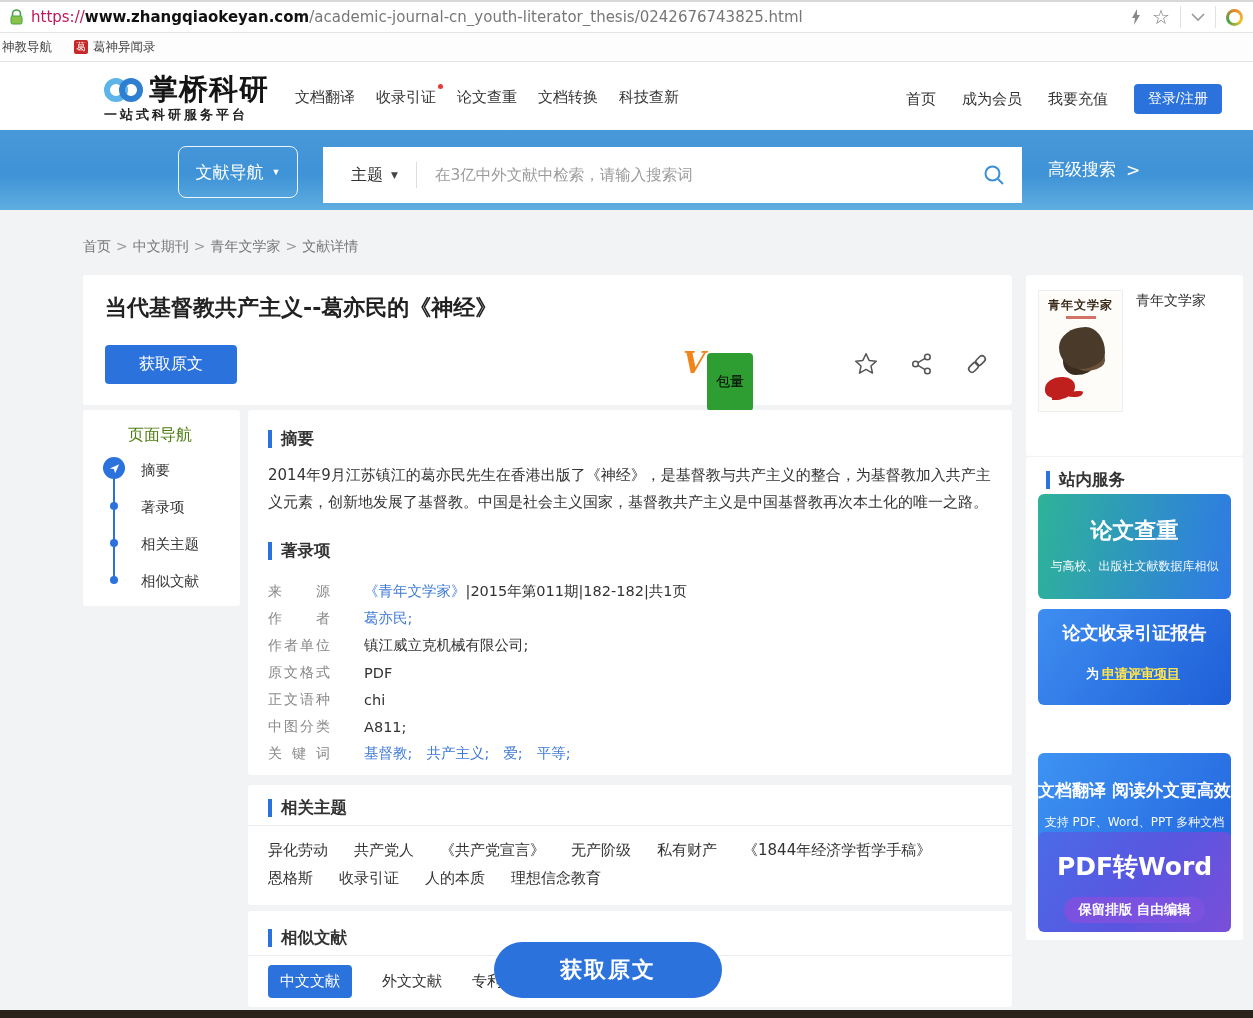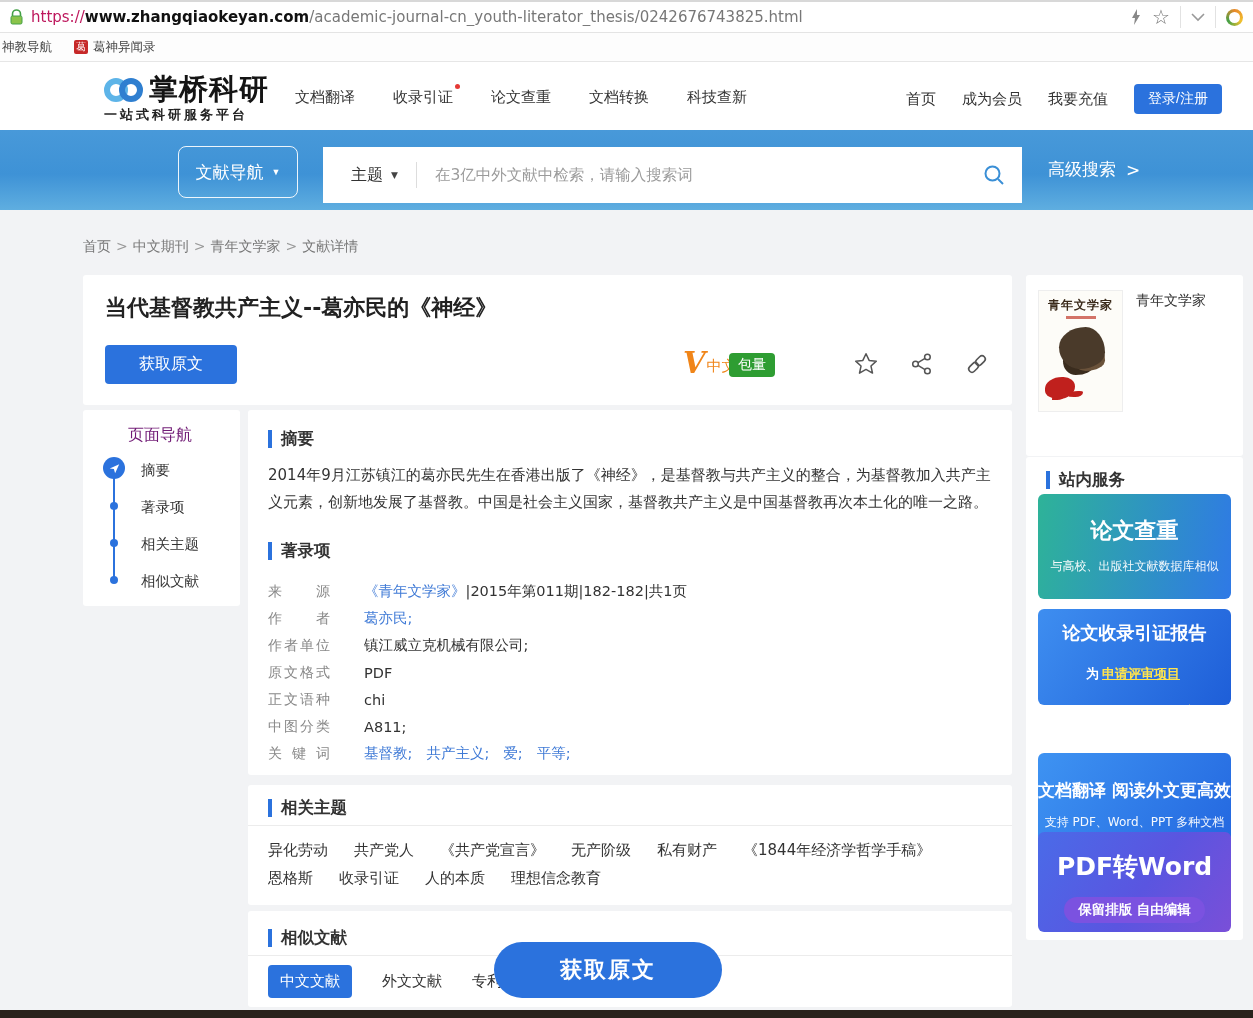--- a/index.html
+++ b/index.html
@@ -30,21 +30,21 @@
   .bm-item { display:flex; align-items:center; gap:5px; font-size:12.5px; color:#444; }
   .bm-favicon { width:14px; height:14px; background:#c62828; color:#fff; font-size:10px;
     display:flex; align-items:center; justify-content:center; border-radius:2px; }
 
   
   #siteheader { left:0; top:62px; width:1253px; height:68px; background:#fff; }
   #logo { left:103px; top:8px; display:flex; align-items:center; }
   .logo-text { font-size:29px; font-weight:bold; color:#141414; letter-spacing:1px; margin-left:4px; }
   #logo-tagline { left:104px; top:44px; font-family:"DejaVu Serif","Liberation Serif",serif;
     font-weight:bold; font-size:13px; color:#222; letter-spacing:3px; }
-  #main-nav { left:295px; top:26px; display:flex; gap:38px; }
+  #main-nav { left:295px; top:26px; display:flex; gap:21px; }
   .nav-item { font-size:15px; color:#333; position:relative; cursor:pointer; }
   .red-dot { position:absolute; right:-7px; top:-4px; width:5px; height:5px; border-radius:50%; background:#e53935; }
   #header-right { right:31px; top:22px; display:flex; align-items:center; gap:26px; }
   .hnav-item { font-size:15px; color:#333; }
   .login-btn { background:#2B72DD; color:#fff; font-size:14px; padding:6px 14px; border-radius:4px; border:none; }
 
   
   #band { left:0; top:130px; width:1253px; height:80px;
     background:linear-gradient(180deg,#4899d9 0%,#3E92D6 55%,#5FAEE0 100%); }
   #lit-nav-btn { left:178px; top:16px; width:120px; height:52px; border:1px solid rgba(255,255,255,.9);
@@ -70,28 +70,28 @@
   .crumb { color:#777; } .crumb-sep { margin:0 5px; color:#999; }
 
   #main-card { left:83px; top:65px; width:929px; height:130px; }
   #doc-title { position:absolute; left:22px; top:18px; font-size:22px; font-weight:bold; color:#222; }
   #fulltext-btn { position:absolute; left:22px; top:70px; width:132px; height:39px; background:#2B72DD;
     border:none; border-radius:4px; color:#fff; font-size:16px; }
   #lang-badge { position:absolute; left:600px; top:75px; display:flex; align-items:flex-end; }
   .v-mark { font-family:"DejaVu Serif","Liberation Serif",serif; font-style:italic; font-weight:bold;
     font-size:29px; line-height:26px; color:#F08519; }
   .lang-text { font-size:15px; color:#F08519; margin-left:1px; }
-  #package-badge { position:absolute; left:646px; top:78px; background:#2E9D32; color:#ffffff; font-size:14px;
-    padding:3px 9px; border-radius:4px; }
+  #package-badge { position:absolute; left:624px; top:78px; background:#2E9D32; color:#000000; font-size:14px;
+    padding:20px 9px; border-radius:4px; }
   .doc-icon { position:absolute; top:76px; background:none; border:none; }
   #fav-btn { left:770px; } #share-btn { left:826px; } #link-btn { left:881px; }
 
   
   #pagenav-card { left:83px; top:200px; width:157px; height:196px; }
-  #pagenav-title { position:absolute; left:45px; top:15px; color:#701a75; font-size:16px; }
+  #pagenav-title { position:absolute; left:45px; top:15px; color:#4d7c0f; font-size:16px; }
   .timeline { position:absolute; left:30px; top:58px; width:2px; height:112px; background:#2B72DD; }
   .pn-item { position:absolute; left:58px; font-size:14.5px; color:#333; }
   .pn-dot { position:absolute; left:27px; width:8px; height:8px; border-radius:50%; background:#2B72DD; }
   .plane-circle { position:absolute; left:20px; top:47px; width:22px; height:22px; border-radius:50%;
     background:#2B72DD; display:flex; align-items:center; justify-content:center; }
 
   
   #content-card { left:248px; top:200px; width:764px; height:365px; }
   .sec-head { position:absolute; left:20px; display:flex; align-items:center; gap:9px; }
   .sec-bar { width:4px; height:18px; background:#2B72DD; }

